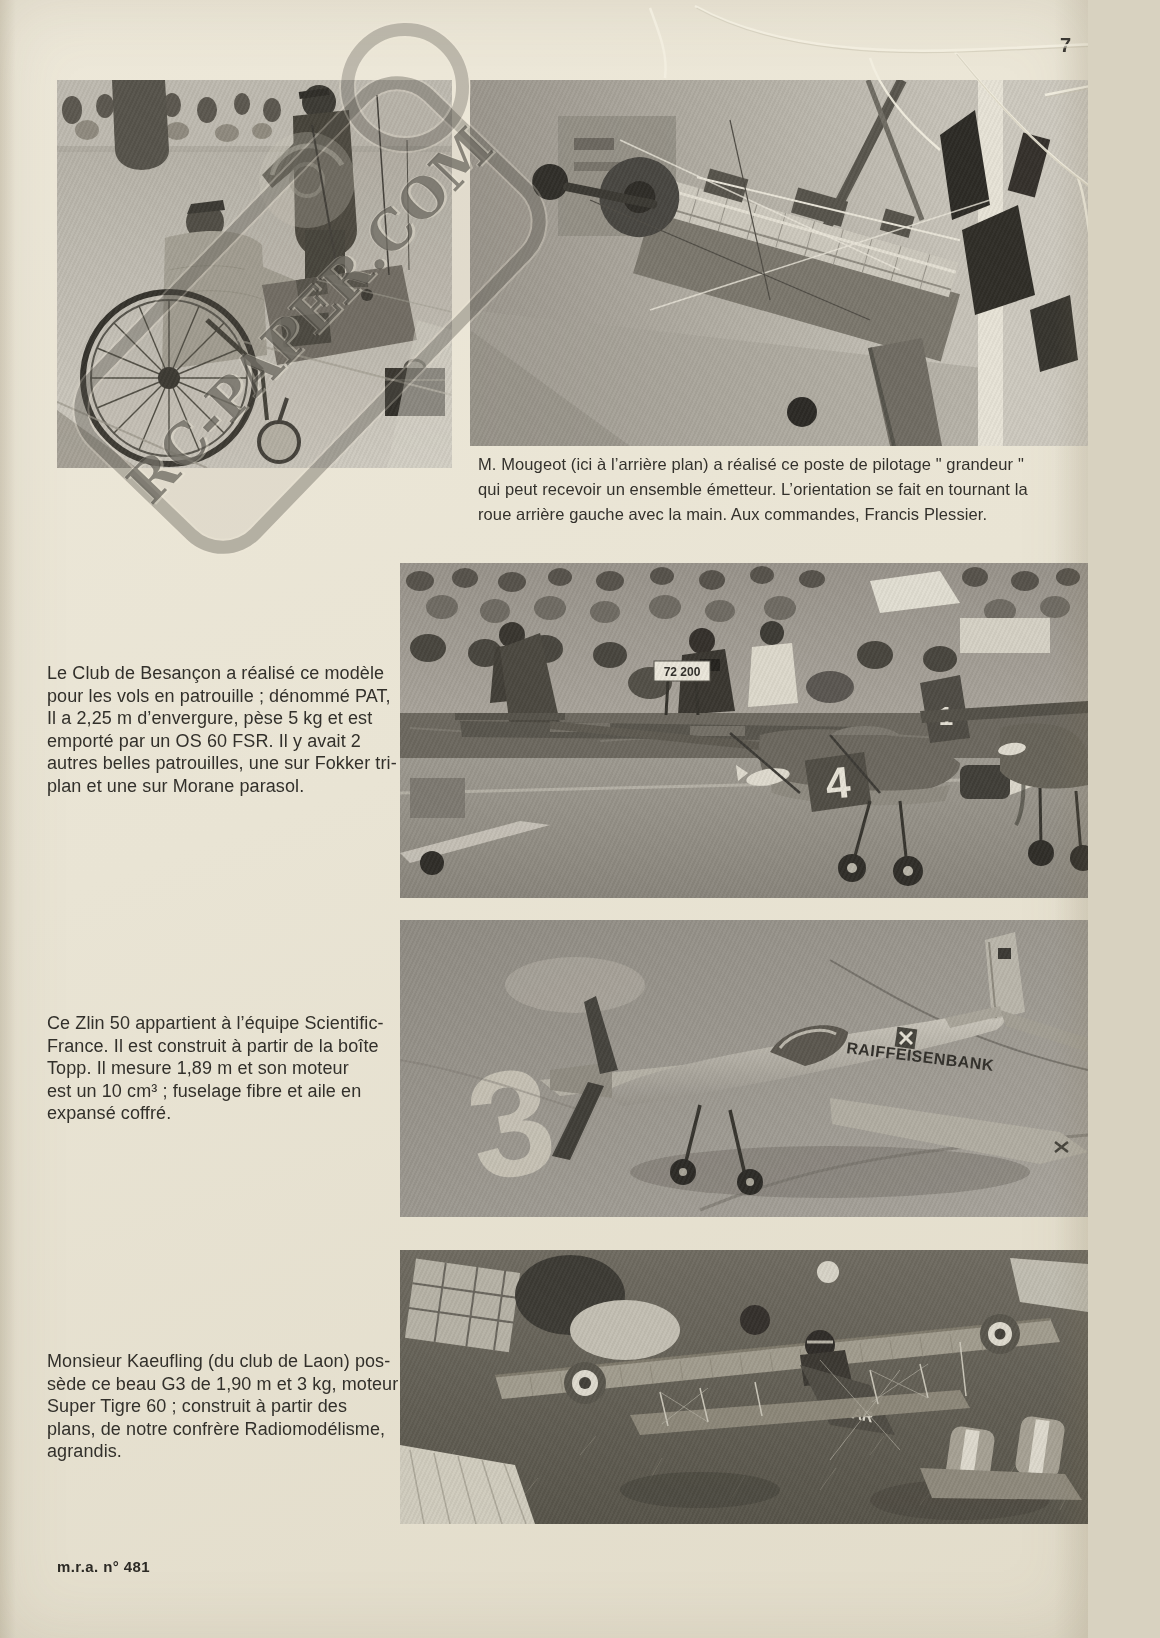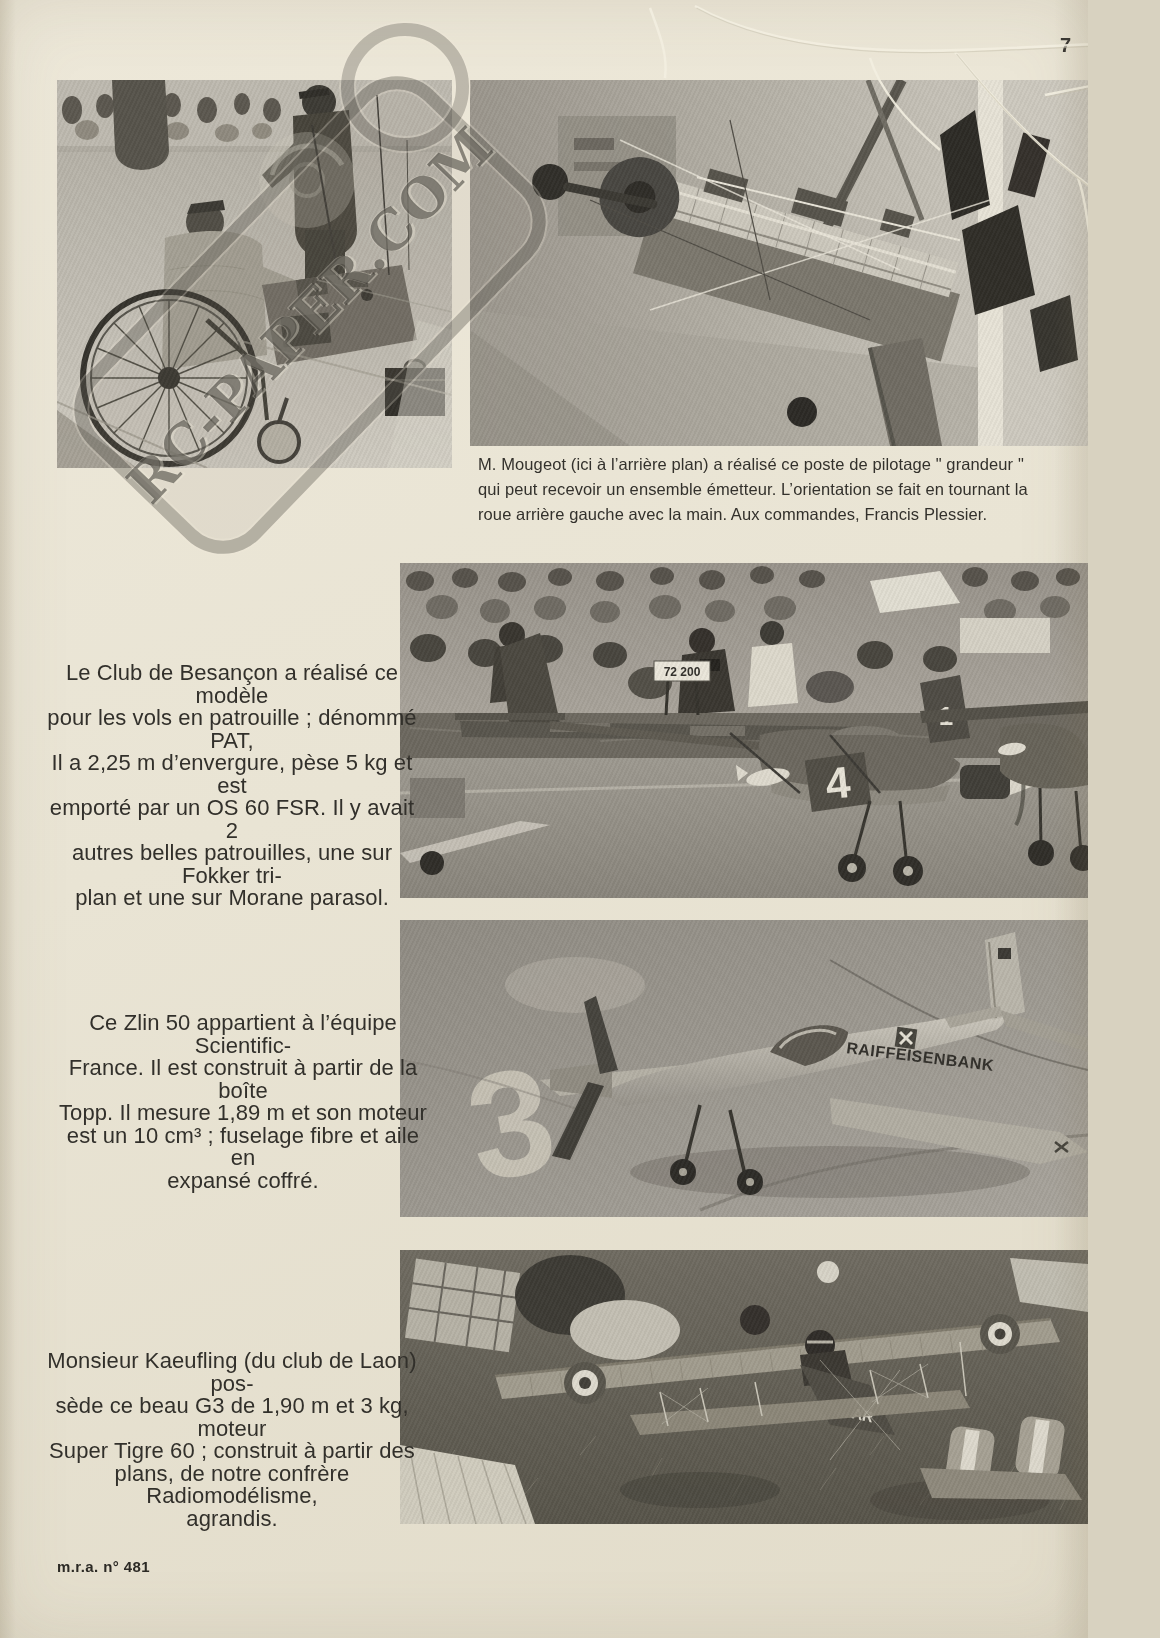--- a/index.html
+++ b/index.html
@@ -18,24 +18,24 @@
     background:repeating-linear-gradient(115deg,rgba(60,55,45,.045) 0 2px,rgba(255,255,248,.035) 2px 4px);}
 
   .p1{left:57px;top:80px;width:395px;height:388px;}
   .p2{left:470px;top:80px;width:619px;height:366px;}
   .p3{left:400px;top:563px;width:688px;height:335px;}
   .p4{left:400px;top:920px;width:688px;height:297px;}
   .p5{left:400px;top:1250px;width:688px;height:274px;}
 
   .caption{position:absolute;left:478px;top:452px;width:612px;z-index:2;
     font-size:16.5px;line-height:25px;color:#33312c;white-space:pre-line;letter-spacing:.1px;}
-  .bodytext{position:absolute;width:370px;z-index:2;font-size:22px;line-height:22.5px;
-    color:#32302b;white-space:pre-line;letter-spacing:.1px;text-align:center;}
+  .bodytext{position:absolute;width:370px;z-index:2;font-size:18px;line-height:22.5px;
+    color:#32302b;white-space:pre-line;letter-spacing:.1px;}
   .t1{left:47px;top:662px;}
-  .t2{left:47px;top:1012px;margin-left:11px;}
+  .t2{left:47px;top:1012px;}
   .t3{left:47px;top:1350px;}
 
   .pagenum{position:absolute;left:1060px;top:34px;z-index:3;font-size:20px;font-weight:bold;color:#363430;}
   .footer{position:absolute;left:57px;top:1558px;z-index:2;font-size:15px;font-weight:bold;
     letter-spacing:.4px;color:#2c2a25;}
 
   .watermark{position:absolute;left:40px;top:100px;width:540px;height:430px;z-index:6;
     display:flex;align-items:center;justify-content:center;transform:rotate(-46deg);pointer-events:none;}
   .wm-stamp{position:relative;width:468px;height:212px;border:13px solid rgba(80,76,68,.30);
     border-radius:52px;background:rgba(138,132,120,.10);display:flex;align-items:center;justify-content:center;

